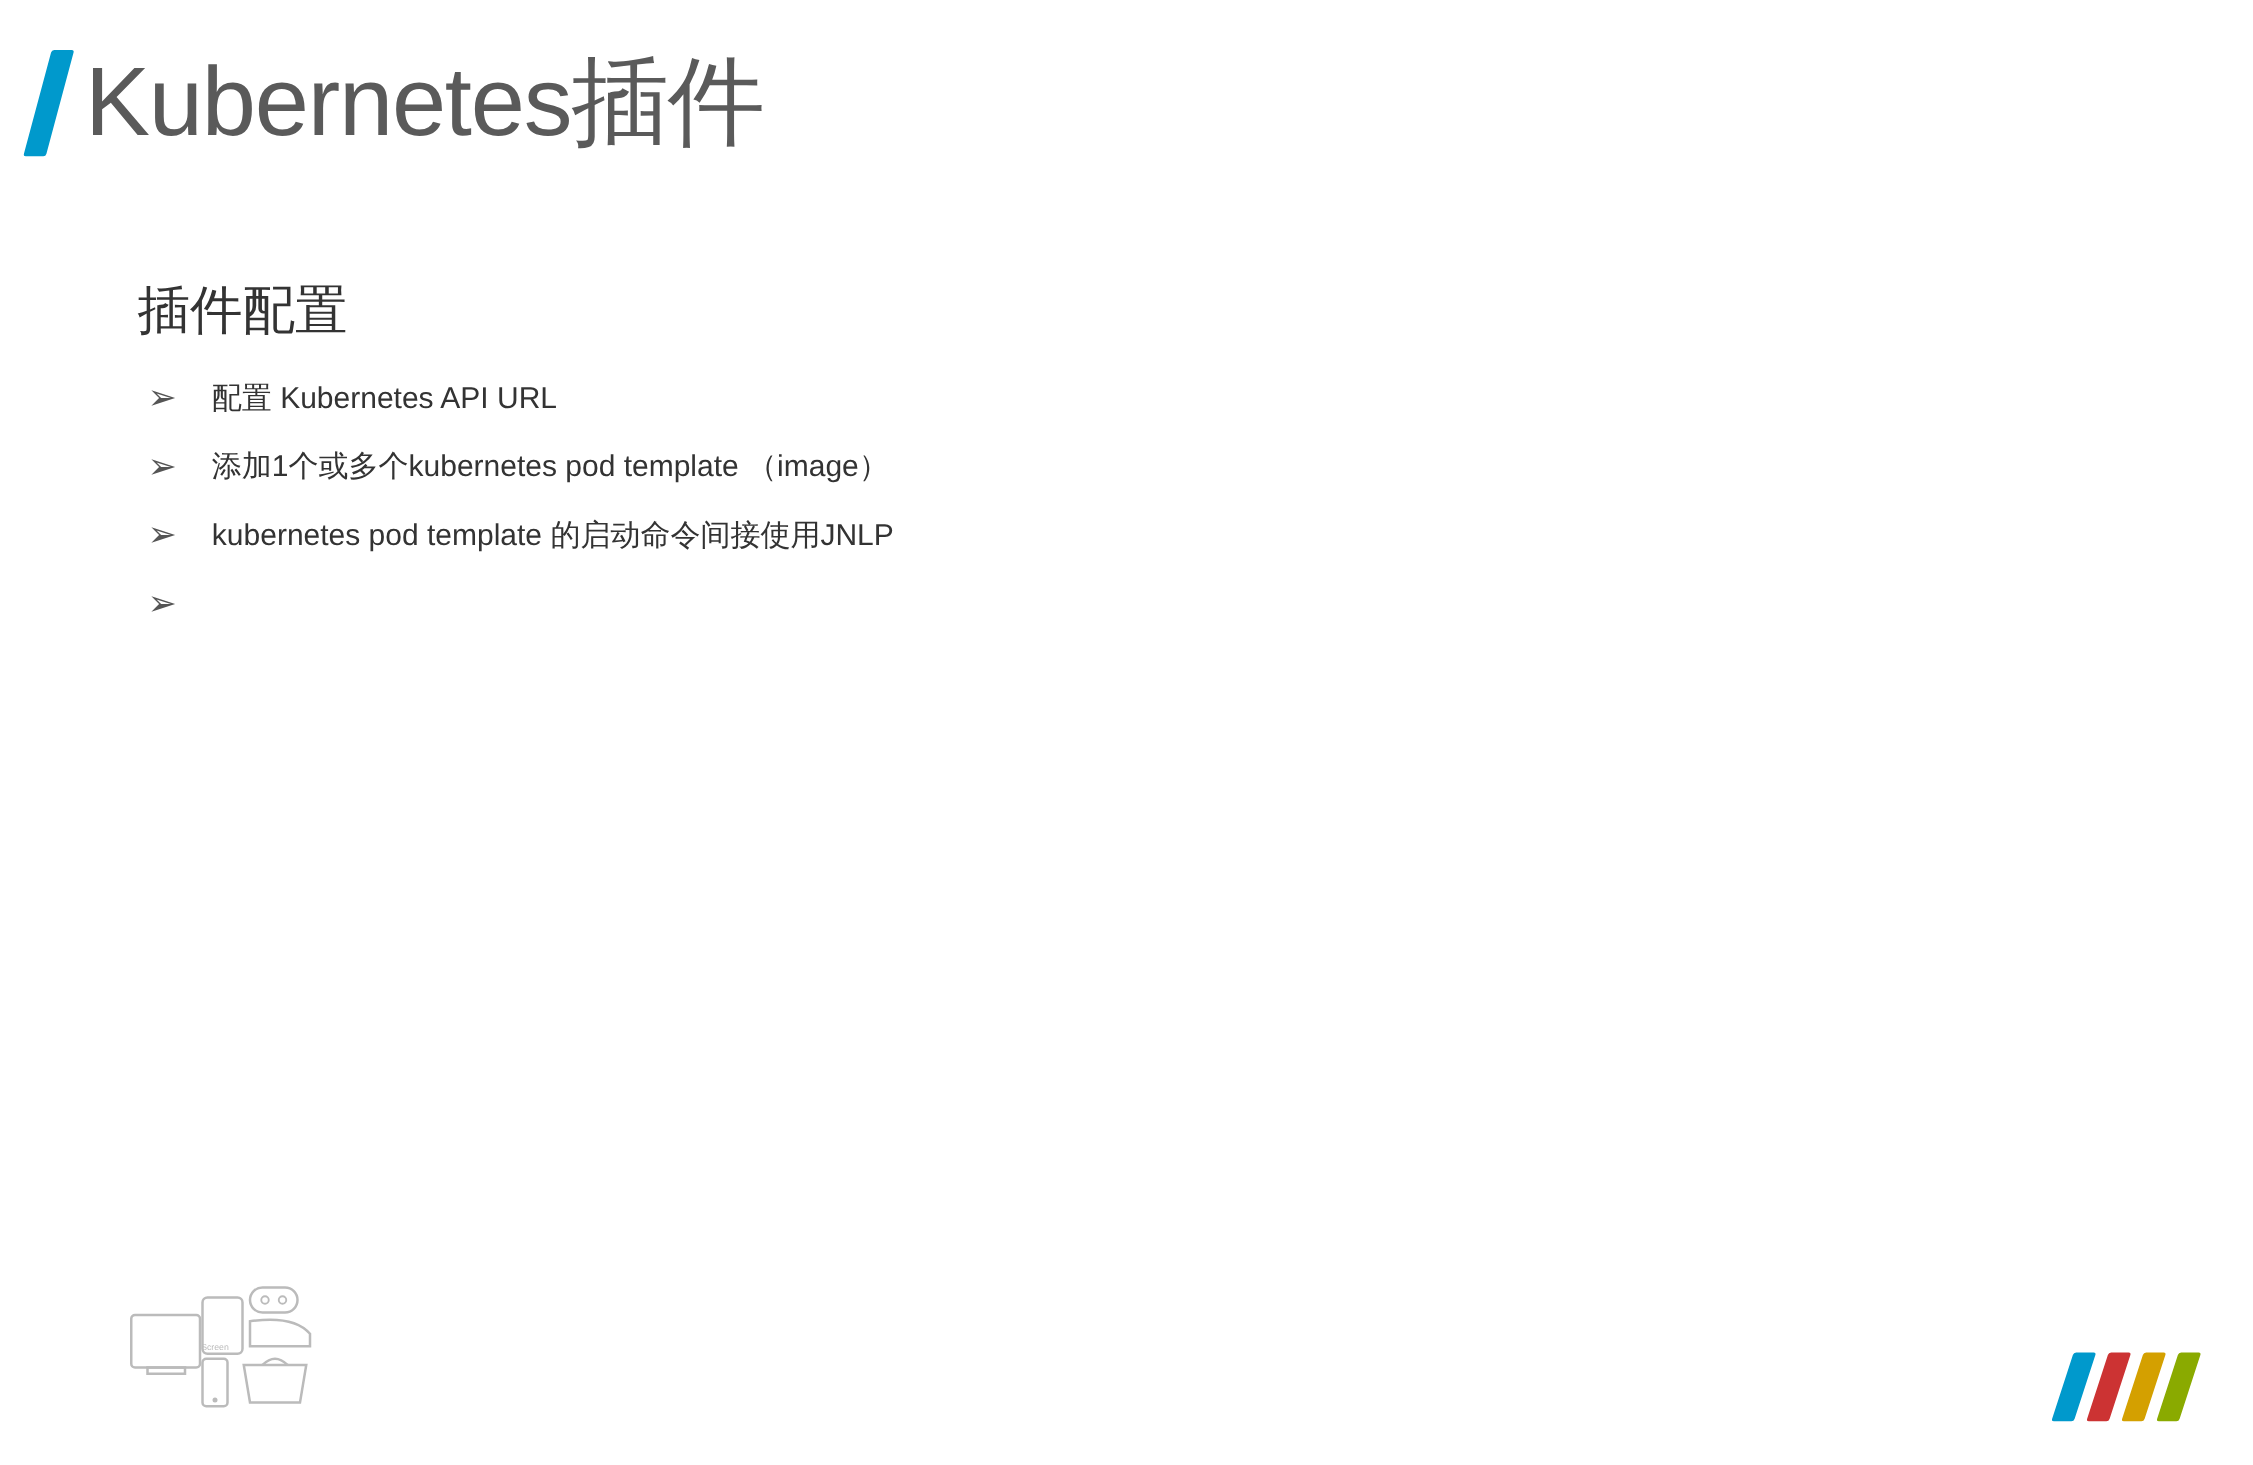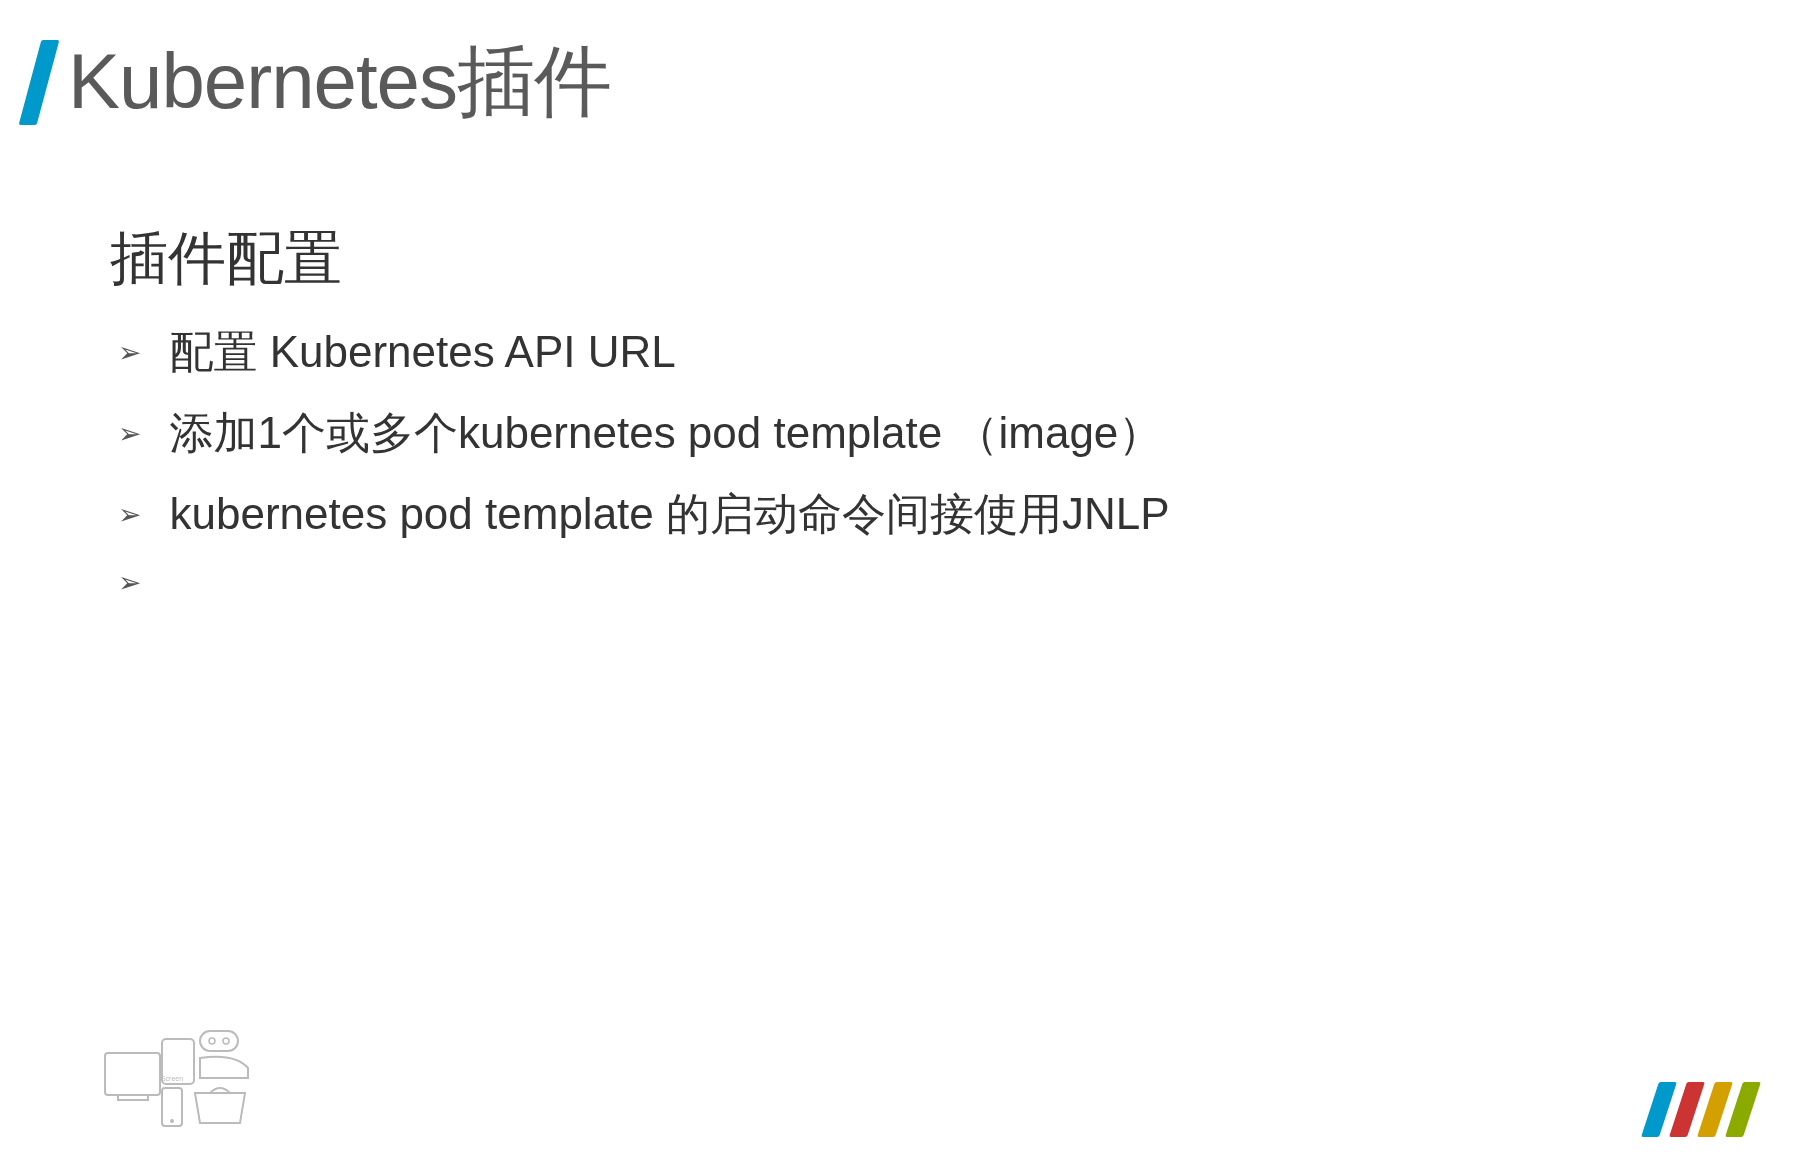--- a/index.html
+++ b/index.html
@@ -35,41 +35,41 @@
       font-weight: 300;
       color: #5a5a5a;
       letter-spacing: -1px;
     }
     .content {
       position: absolute;
       top: 220px;
       left: 110px;
     }
     .subtitle {
-      font-size: 58px;
+      font-size: 42px;
       font-weight: 400;
       color: #333;
       margin-bottom: 25px;
     }
     .bullet-list {
       list-style: none;
     }
     .bullet-item {
       display: flex;
       align-items: center;
       margin-bottom: 22px;
     }
     .bullet-marker {
       font-size: 28px;
       color: #555;
       margin-right: 28px;
       margin-left: 8px;
     }
     .bullet-text {
-      font-size: 44px;
+      font-size: 24px;
       color: #333;
       font-weight: 400;
     }
     .footer-logo {
       position: absolute;
       bottom: 35px;
       left: 100px;
     }
     .stripes {
       position: absolute;

